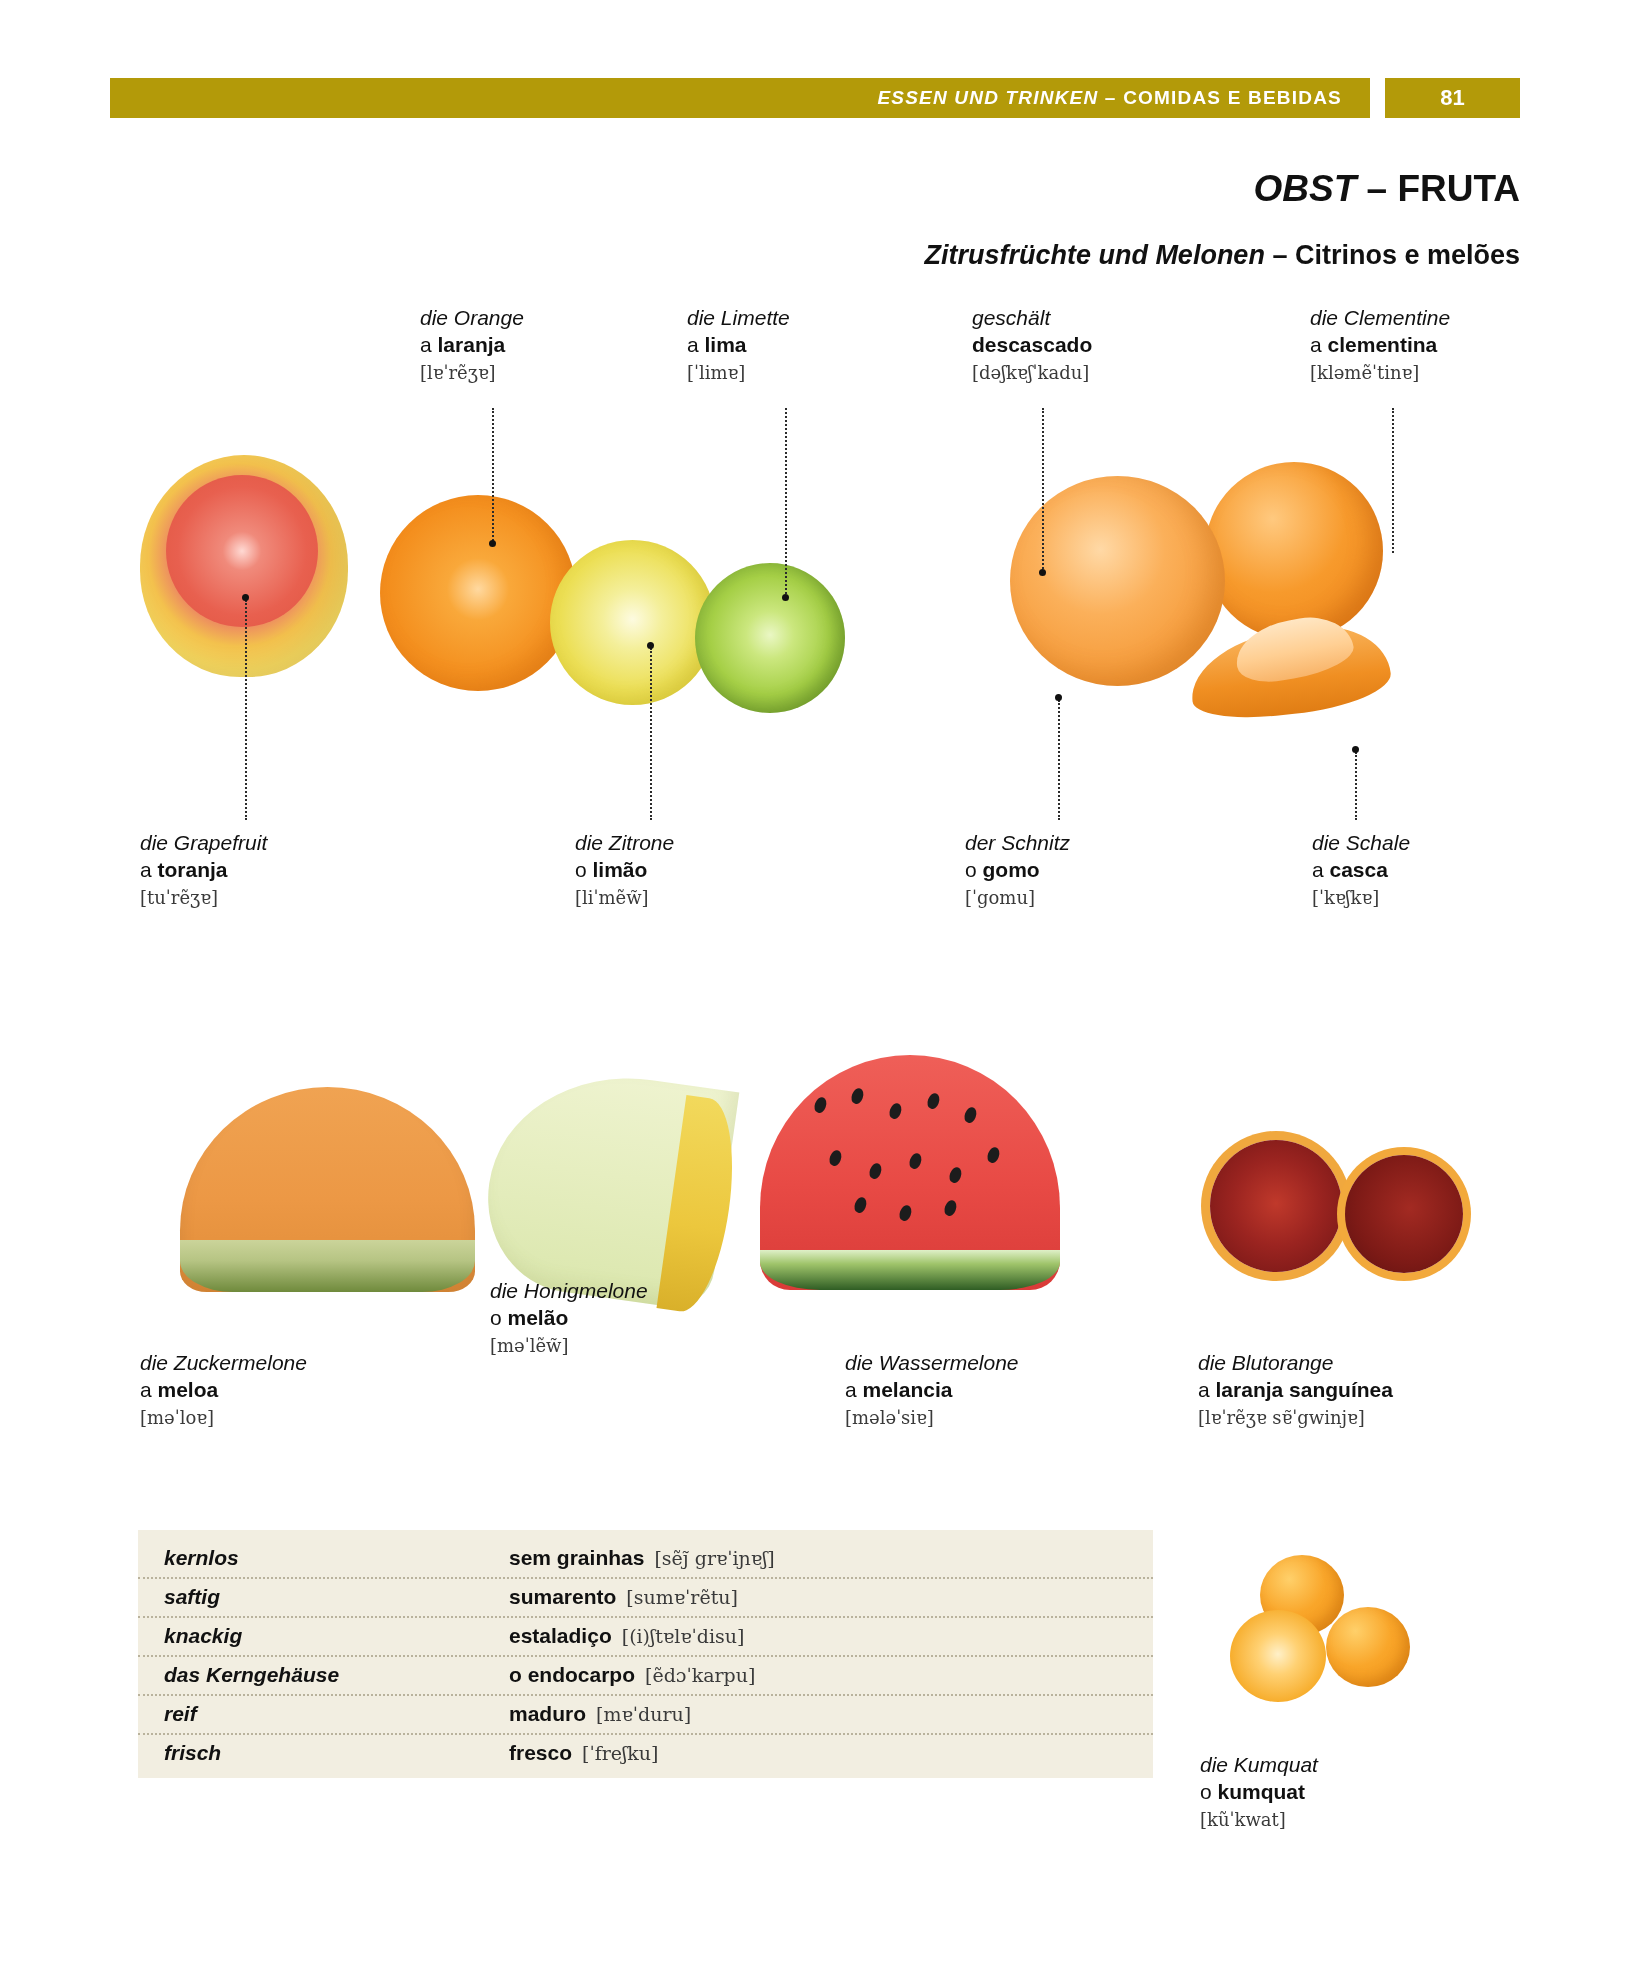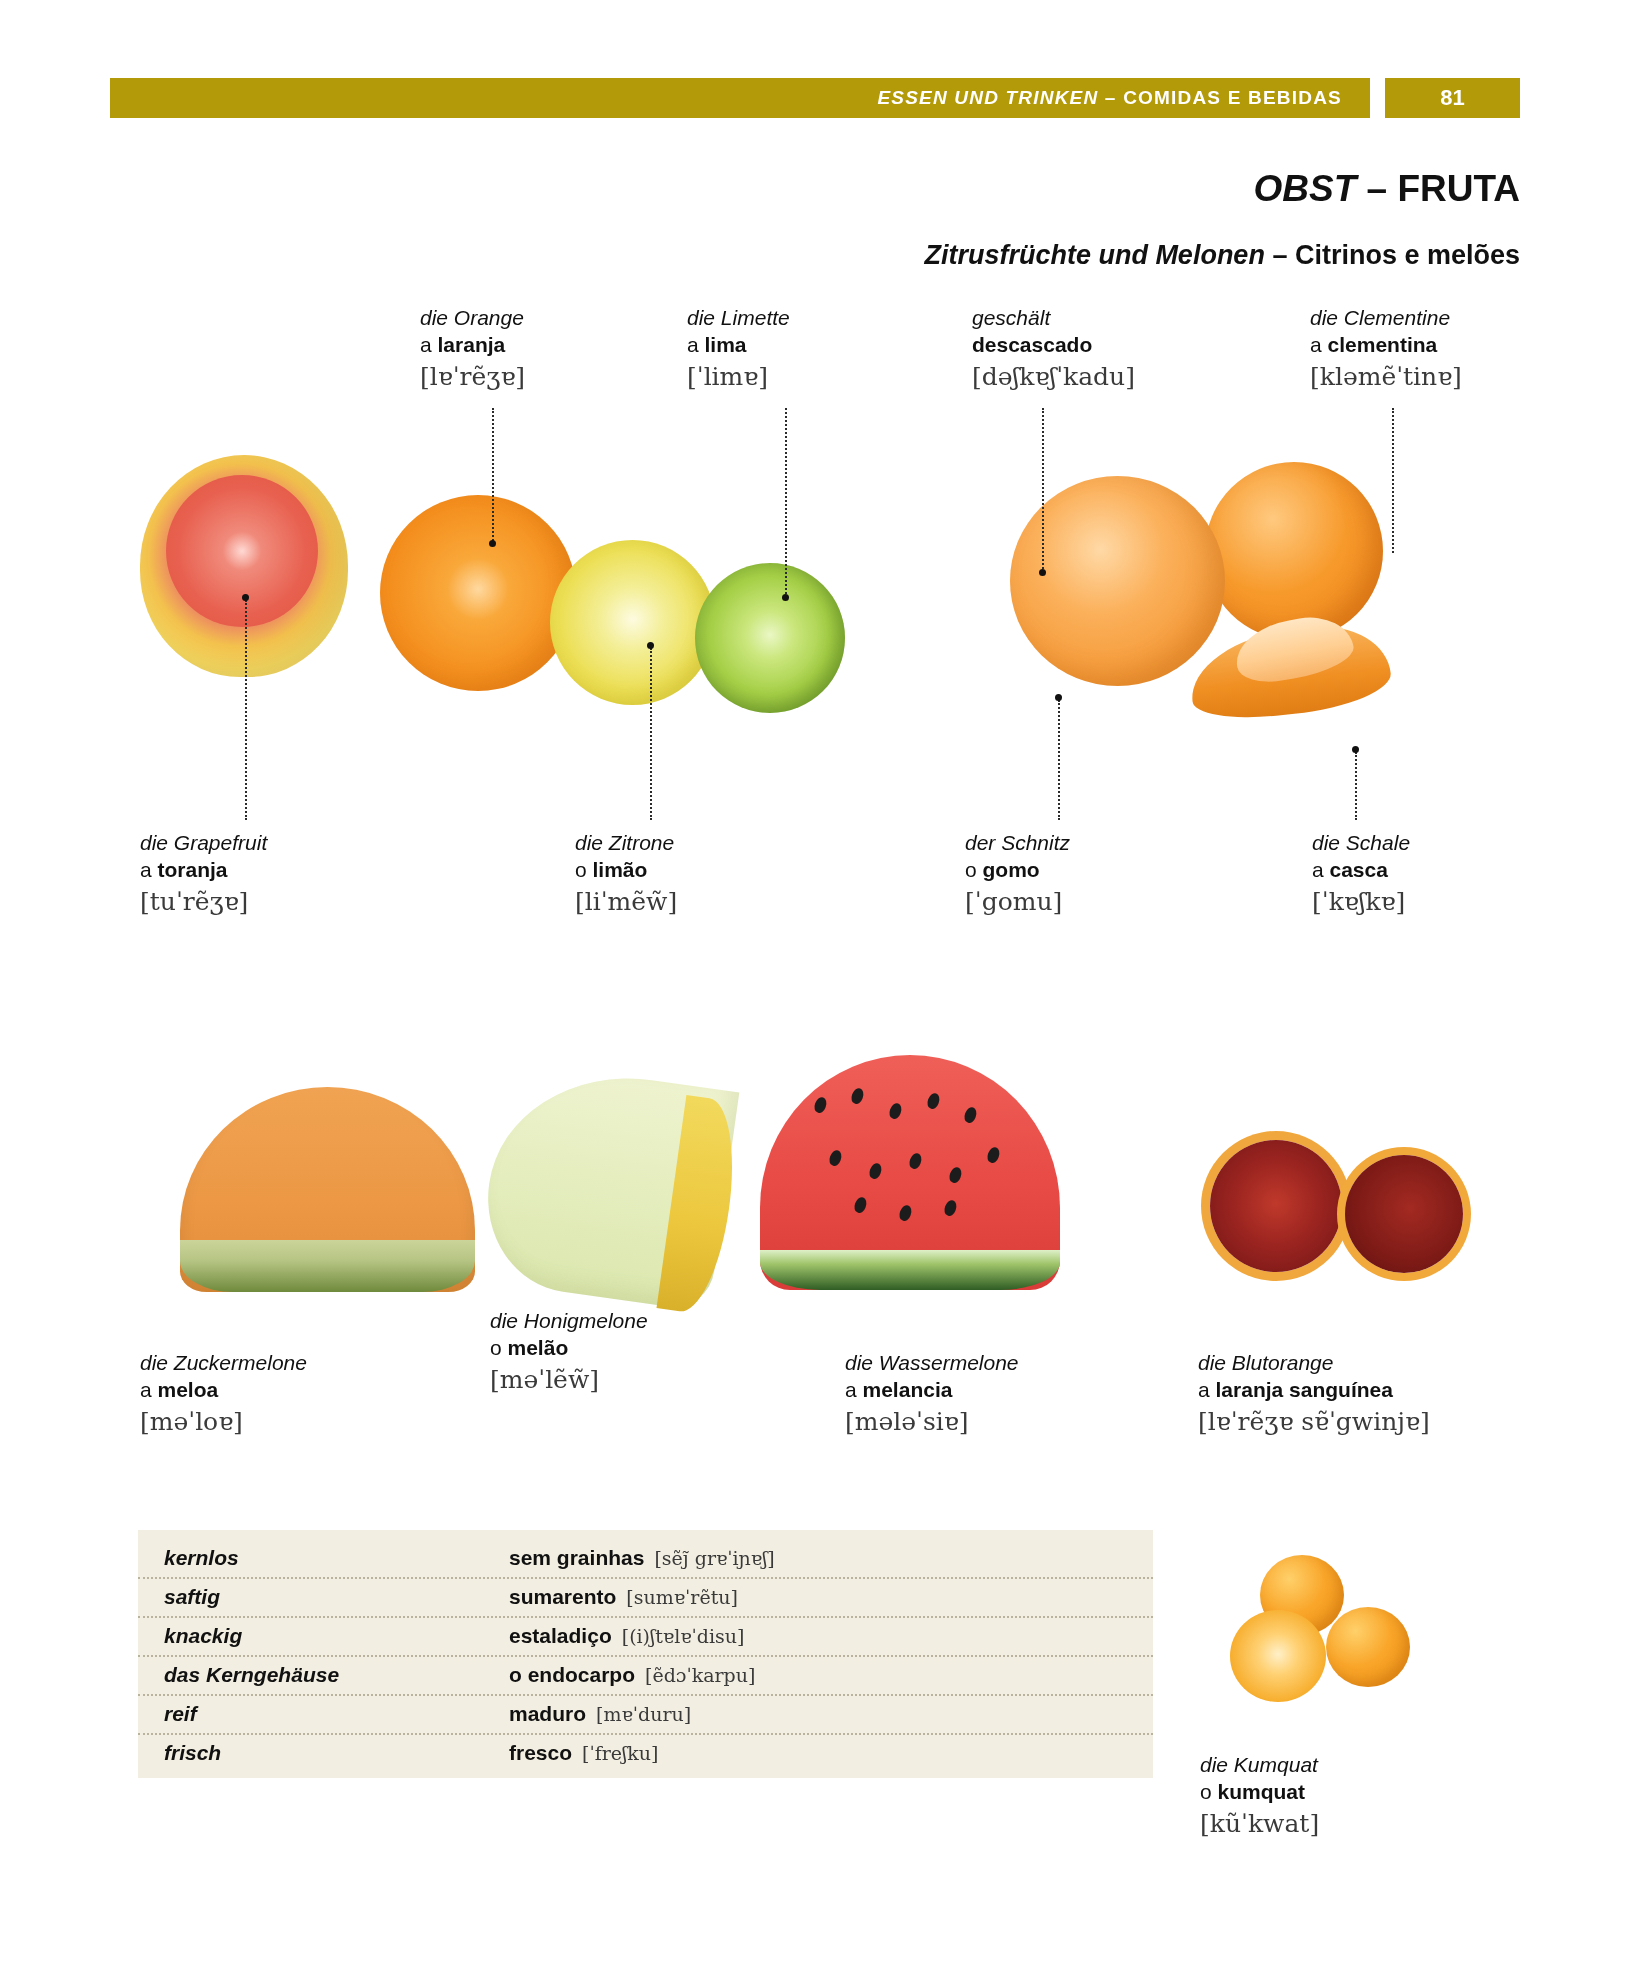--- a/index.html
+++ b/index.html
@@ -91,21 +91,21 @@
     display: block;
   }
   .label .pt {
     font-size: 21px;
     display: block;
   }
   .label .pt b { font-weight: bold; }
   .label .ipa {
     display: block;
     font-family: "DejaVu Serif", serif;
-    font-size: 25px;
+    font-size: 18px;
     color: #3a3a3a;
     margin-top: 2px;
   }
 
   
   .leader {
     position: absolute;
     border-left: 2px dotted #2b2b2b;
   }
   .dot {
@@ -450,21 +450,21 @@
   <span class="pt"><span>a </span><b>casca</b></span>
   <span class="ipa">[ˈkɐʃkɐ]</span>
 </div>
 
 <div class="label" style="left:140px; top:1350px;">
   <span class="de">die Zuckermelone</span>
   <span class="pt"><span>a </span><b>meloa</b></span>
   <span class="ipa">[məˈloɐ]</span>
 </div>
 
-<div class="label" style="left:490px; top:1308px;">
+<div class="label" style="left:490px; top:1278px;">
   <span class="de">die Honigmelone</span>
   <span class="pt"><span>o </span><b>melão</b></span>
   <span class="ipa">[məˈlẽw̃]</span>
 </div>
 
 <div class="label" style="left:845px; top:1350px;">
   <span class="de">die Wassermelone</span>
   <span class="pt"><span>a </span><b>melancia</b></span>
   <span class="ipa">[mələˈsiɐ]</span>
 </div>

